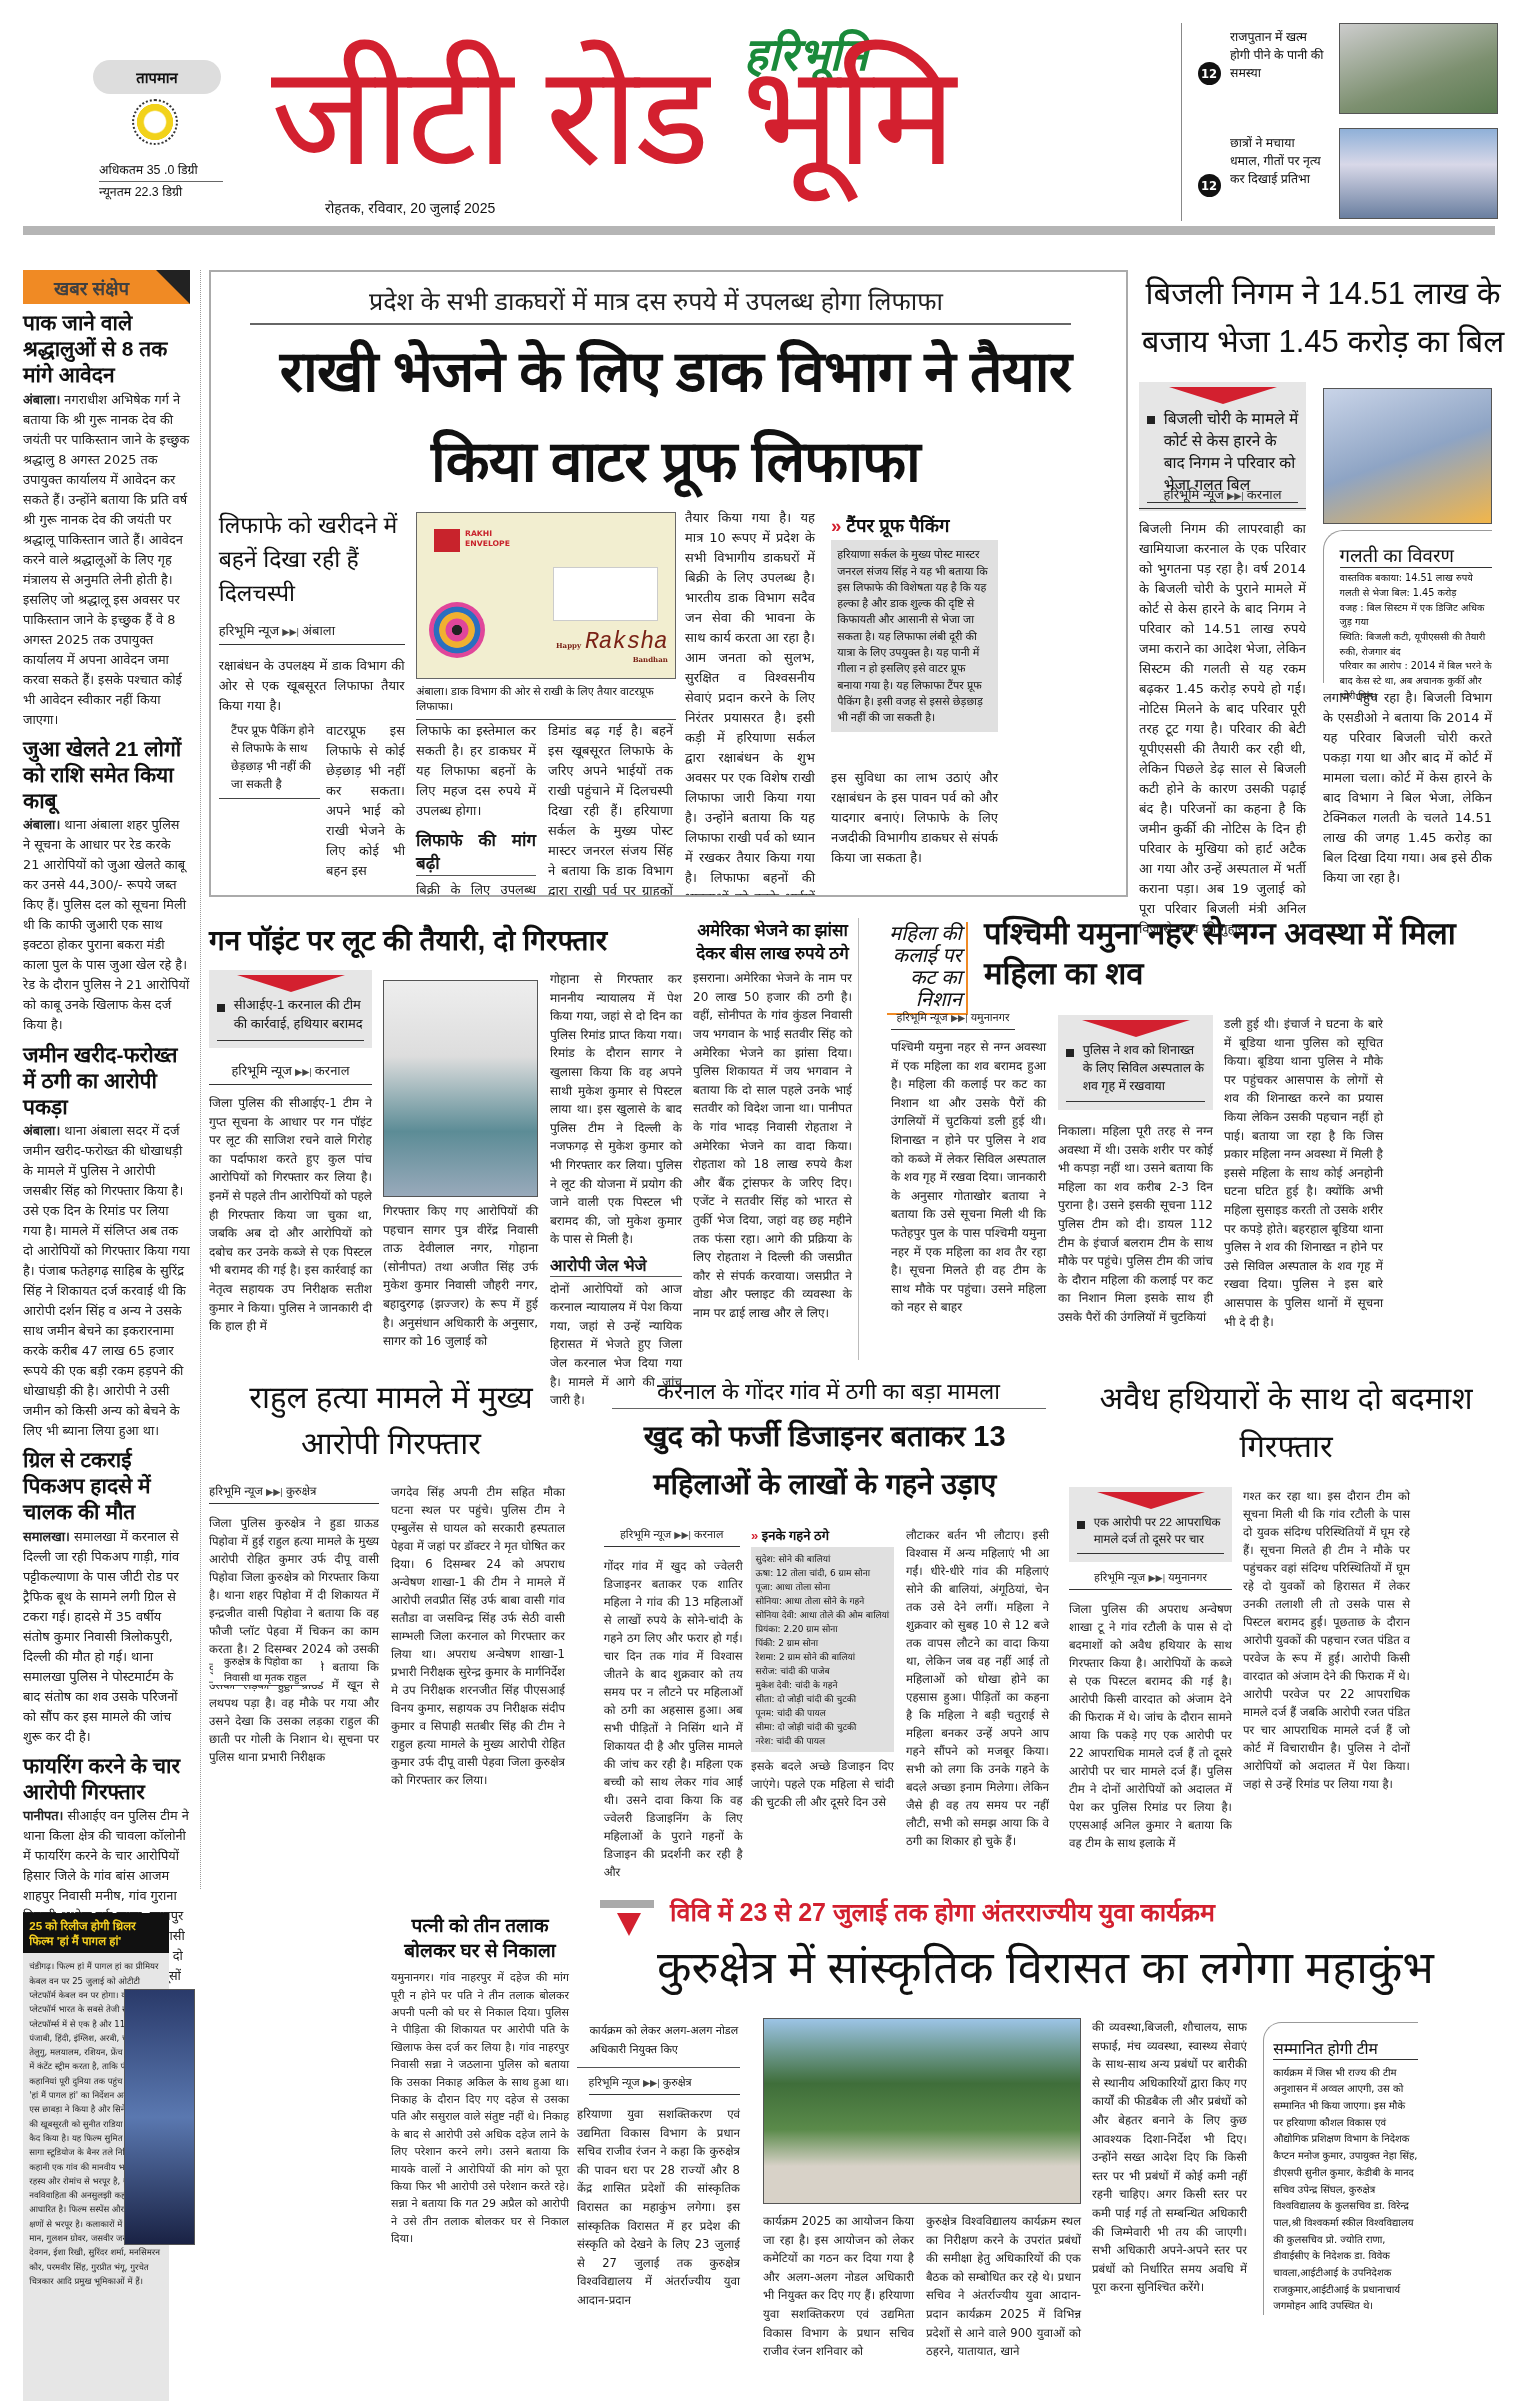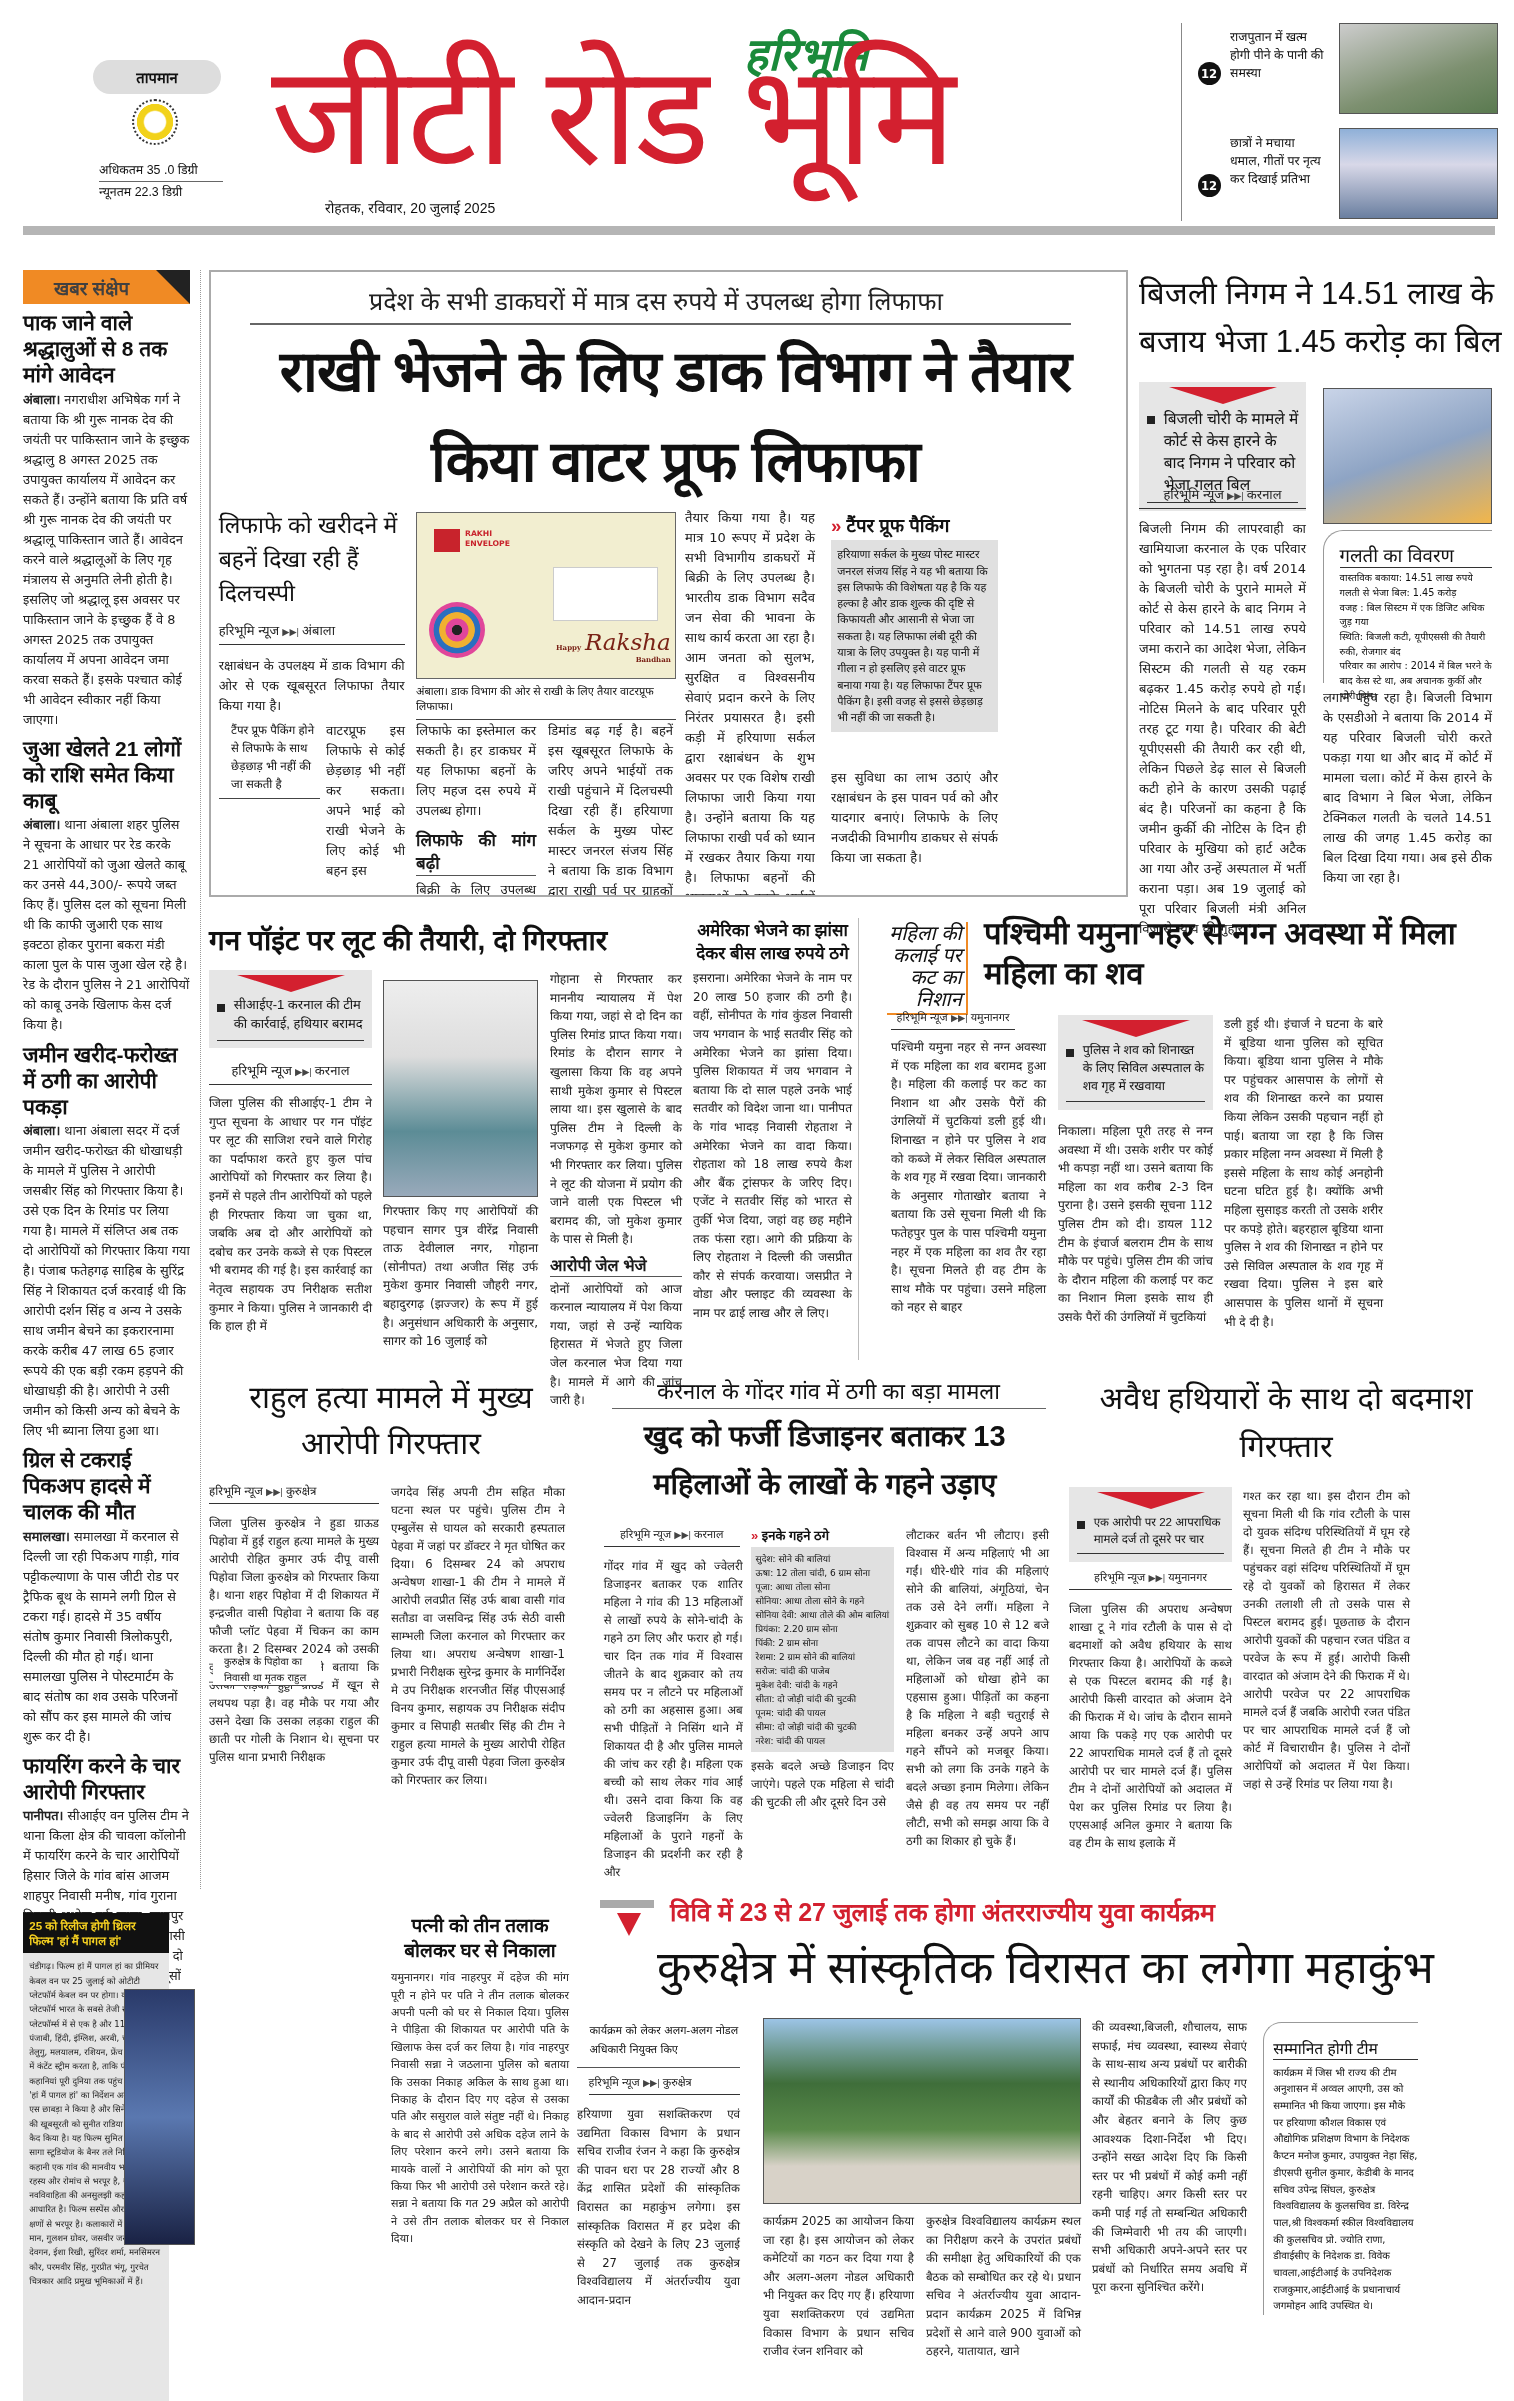--- a/index.html
+++ b/index.html
@@ -91,21 +91,21 @@
   <div class="abs" style="left:205px;top:240px;width:260px;height:167px;background:#f2eed0;border:1.5px solid #666;">
     <div class="abs" style="left:17px;top:15.5px;width:26px;height:23px;background:#c8232c;"></div>
     <div class="abs" style="left:48px;top:15.5px;color:#c8232c;font-size:7.7px;font-weight:bold;line-height:10px;">
         <div>RAKHI</div>
         <div>ENVELOPE</div>
       </div>
     <div class="abs" style="left:11.6px;top:89px;width:56px;height:56px;border-radius:50%;background:radial-gradient(circle,#222 12%,#e0469a 14%,#e0469a 28%,#f0b030 30%,#f0b030 44%,#2a6fbf 46%,#2a6fbf 58%,#e0469a 60%,#e0469a 72%,transparent 74%);"></div>
     <div class="abs" style="left:136px;top:54px;width:105px;height:54px;background:#fff;border:0.8px solid #ccc;"></div>
     <div class="abs" style="left:139px;top:116px;color:#7a2216;font-family:'DejaVu Serif',serif;font-style:italic;">
       <span style="font-size:7px;font-style:normal;font-weight:bold;">Happy</span>
-      <span style="font-size:23px;">Raksha</span>
+      <span style="font-size:23px;font-family:Liberation Mono, monospace;">Raksha</span>
       <div style="font-size:7px;font-style:normal;font-weight:bold;text-align:right;">Bandhan</div>
     </div>
   </div>
   <div class="abs" style="left:205px;top:411px;width:260px;font-family:'Liberation Sans',sans-serif;font-size:11px;border-bottom:1.5px solid #444;padding-bottom:6.2px;">अंबाला। डाक विभाग की ओर से राखी के लिए तैयार वाटरप्रूफ लिफाफा।</div>
 
   <div class="abs txt" style="left:205px;top:449px;width:120px;">
     <div>लिफाफे का इस्तेमाल कर सकती है। हर डाकघर में यह लिफाफा बहनों के लिए महज दस रुपये में उपलब्ध होगा।</div>
     <div style="font-weight:bold;font-size:17px;line-height:23px;border-bottom:1.5px solid #555;margin:7.7px 0 4.6px;font-family:'Liberation Sans',sans-serif;">लिफाफे की मांग बढ़ी</div>
     <div>बिक्री के लिए उपलब्ध इस लिफाफे की पहले दिन से ही</div>
   </div>
@@ -113,21 +113,21 @@
   <div class="abs txt" style="left:474px;top:236px;width:130px;">तैयार किया गया है। यह मात्र 10 रूपए में प्रदेश के सभी विभागीय डाकघरों में बिक्री के लिए उपलब्ध है। भारतीय डाक विभाग सदैव जन सेवा की भावना के साथ कार्य करता आ रहा है। आम जनता को सुलभ, सुरक्षित व विश्वसनीय सेवाएं प्रदान करने के लिए निरंतर प्रयासरत है। इसी कड़ी में हरियाणा सर्कल द्वारा रक्षाबंधन के शुभ अवसर पर एक विशेष राखी लिफाफा जारी किया गया है। उन्होंने बताया कि यह लिफाफा राखी पर्व को ध्यान में रखकर तैयार किया गया है। लिफाफा बहनों की भावनाओं को उनके भाईयों तक सुरक्षित, शीघ्र और विश्वसनीय रूप में पहुंचाने का एक उत्कृष्ट माध्यम है। उन्होंने सभी से आग्रह किया कि</div>
 
   <div class="abs" style="left:620px;top:240px;width:167px;">
     <div style="font-family:Liberation Sans, sans-serif;font-weight:bold;font-size:18.6px;margin-bottom:3.1px;"><span style="color:#d3202f;">»</span> <span>टैंपर प्रूफ पैकिंग</span></div>
     <div style="background:#e0e0e0;padding:6.2px;font-family:'Liberation Sans',sans-serif;font-size:11px;line-height:16.3px;">हरियाणा सर्कल के मुख्य पोस्ट मास्टर जनरल संजय सिंह ने यह भी बताया कि इस लिफाफे की विशेषता यह है कि यह हल्का है और डाक शुल्क की दृष्टि से किफायती और आसानी से भेजा जा सकता है। यह लिफाफा लंबी दूरी की यात्रा के लिए उपयुक्त है। यह पानी में गीला न हो इसलिए इसे वाटर प्रूफ बनाया गया है। यह लिफाफा टैंपर प्रूफ पैकिंग है। इसी वजह से इससे छेड़छाड़ भी नहीं की जा सकती है।</div>
   </div>
   <div class="abs txt" style="left:620px;top:496px;width:167px;">इस सुविधा का लाभ उठाएं और रक्षाबंधन के इस पावन पर्व को और यादगार बनाएं। लिफाफे के लिए नजदीकी विभागीय डाकघर से संपर्क किया जा सकता है।</div>
 </div>
 
 <div class="abs" style="left:1139px;top:270px;width:376px;height:651px;">
-  <div class="abs" style="left:0;top:0;width:368px;font-family:'Liberation Sans',sans-serif;font-size:31px;line-height:48px;">बिजली निगम ने 14.51 लाख के बजाय भेजा 1.45 करोड़ का बिल</div>
+  <div class="abs" style="left:0;top:0;width:368px;font-family:'Liberation Sans',sans-serif;font-size:31px;line-height:48px;text-align:center;">बिजली निगम ने 14.51 लाख के बजाय भेजा 1.45 करोड़ का बिल</div>
   <div class="abs highlight-box" style="left:0;top:112px;width:167px;">
     <div class="chev"></div>
     <div class="item">बिजली चोरी के मामले में कोर्ट से केस हारने के बाद निगम ने परिवार को भेजा गलत बिल</div>
   </div>
   <div class="abs byline" style="left:0;top:215px;width:167px;text-align:center;">
     <span>हरिभूमि न्यूज</span><span class="arr">▶▶|</span><span>करनाल</span>
   </div>
   <div class="abs txt" style="left:0;top:249px;width:167px;">बिजली निगम की लापरवाही का खामियाजा करनाल के एक परिवार को भुगतना पड़ रहा है। वर्ष 2014 के बिजली चोरी के पुराने मामले में कोर्ट से केस हारने के बाद निगम ने परिवार को 14.51 लाख रुपये जमा कराने का आदेश भेजा, लेकिन सिस्टम की गलती से यह रकम बढ़कर 1.45 करोड़ रुपये हो गई। नोटिस मिलने के बाद परिवार पूरी तरह टूट गया है। परिवार की बेटी यूपीएससी की तैयारी कर रही थी, लेकिन पिछले डेढ़ साल से बिजली कटी होने के कारण उसकी पढ़ाई बंद है। परिजनों का कहना है कि जमीन कुर्की की नोटिस के दिन ही परिवार के मुखिया को हार्ट अटैक आ गया और उन्हें अस्पताल में भर्ती कराना पड़ा। अब 19 जुलाई को पूरा परिवार बिजली मंत्री अनिल विज से न्याय की गुहार</div>
   <div class="abs photo" style="left:184px;top:118px;width:169px;height:136px;background:linear-gradient(160deg,#c9d4e8,#8ea4c4 50%,#f2b64a);"></div>
   <div class="abs" style="left:184px;top:260px;width:169px;height:153px;border-left:1.5px solid #999;border-top:1.5px solid #999;border-top-left-radius:20px;padding:11px 0 0 15.5px;">

